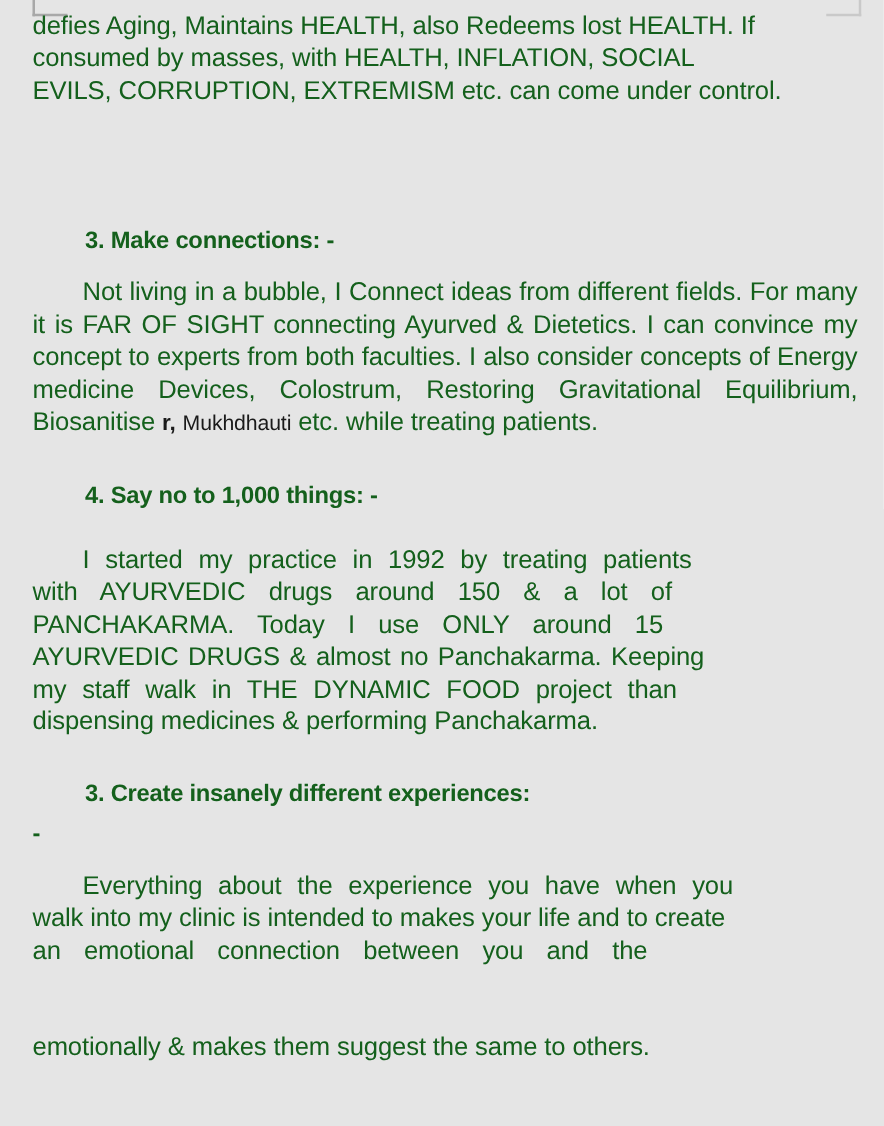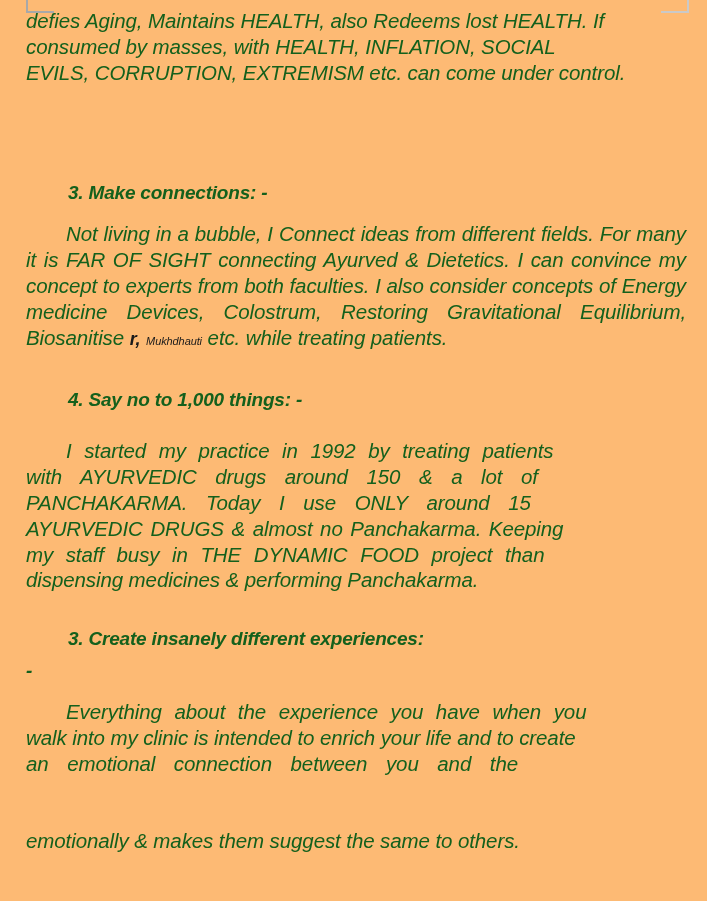--- a/index.html
+++ b/index.html
@@ -12,22 +12,21 @@
     height: 901px;
     position: relative;
     overflow: hidden;
     font-family: "Liberation Sans", sans-serif;
     -webkit-font-smoothing: antialiased;
   }
 
   .page {
     position: absolute;
     inset: 0;
-    background: #fdba74;
-    font-style: italic;
+    background: #e5e5e5;
   }
 
   
   .corner {
     position: absolute;
     width: 26px;
     height: 11px;
   }
   .corner-tl {
     left: 26px;
@@ -86,21 +85,21 @@
   .gap-l  { height: 22px; }
   .gap-m  { height: 30px; }
   .gap-s  { height: 12px; }
   .blk-bold {
     color: #1a1a1a;
     font-weight: bold;
     font-size: 18px;
   }
   .blk-small {
     color: #1a1a1a;
-    font-size: 11px;
+    font-size: 17px;
   }
   .wide {
     word-spacing: 2px;
   }
   .wider {
     word-spacing: 7px;
   }
   .widest {
     word-spacing: 13px;
   }
@@ -133,34 +132,34 @@
 
     <h2 class="heading">4. Say no to 1,000 things: -</h2>
 
     <div class="gap-l"></div>
 
     <p class="para">
       <span class="indent"></span><span class="wider">I started my practice in 1992 by treating patients</span><br>
       <span class="widest">with AYURVEDIC drugs around 150 &amp; a lot of</span><br>
       <span class="widest">PANCHAKARMA. Today I use ONLY around 15</span><br>
       <span class="wide">AYURVEDIC DRUGS &amp; almost no Panchakarma. Keeping</span><br>
-      <span class="wider">my staff busy in THE DYNAMIC FOOD project than</span><br>
+      <span class="wider">my staff walk in THE DYNAMIC FOOD project than</span><br>
       <span>dispensing medicines &amp; performing Panchakarma.</span>
     </p>
 
     <div class="gap-m"></div>
 
     <h2 class="heading">3. Create insanely different experiences:</h2>
     <h2 class="heading heading-wrap">-</h2>
 
     <div class="gap-s"></div>
 
     <p class="para">
       <span class="indent"></span><span class="wider">Everything about the experience you have when you</span><br>
-      <span>walk into my clinic is intended to enrich your life and to create</span><br>
+      <span>walk into my clinic is intended to makes your life and to create</span><br>
       <span class="widest">an emotional connection between you and the</span><br>
       <br>
       <br>
       <span>emotionally &amp; makes them suggest the same to others.</span>
     </p>
 
   </div>
 </div>
 
 </body></html>

